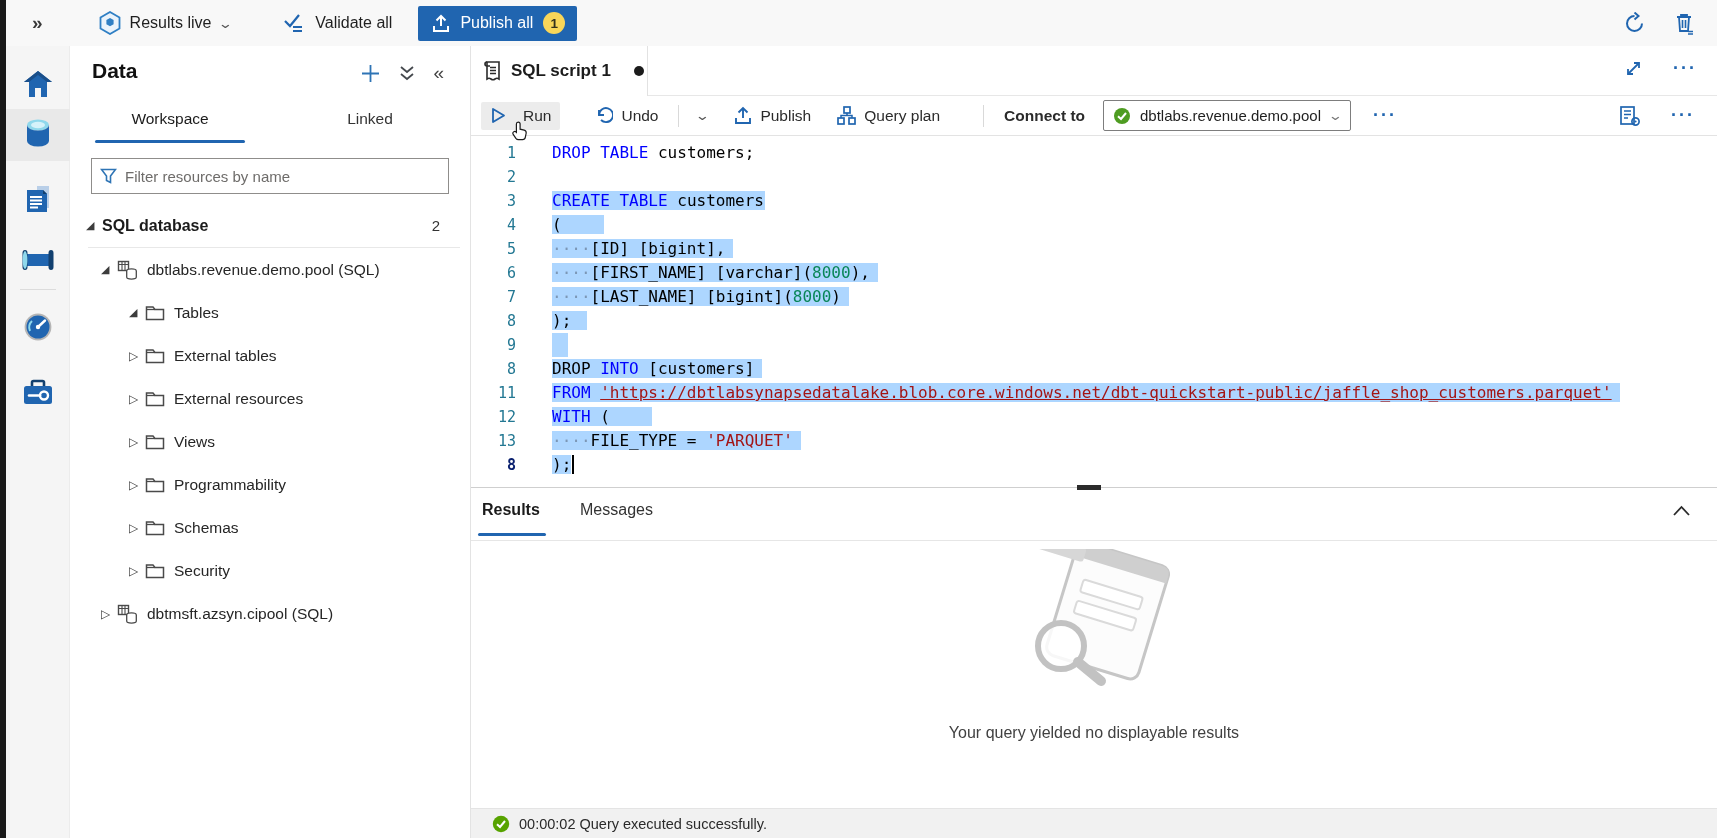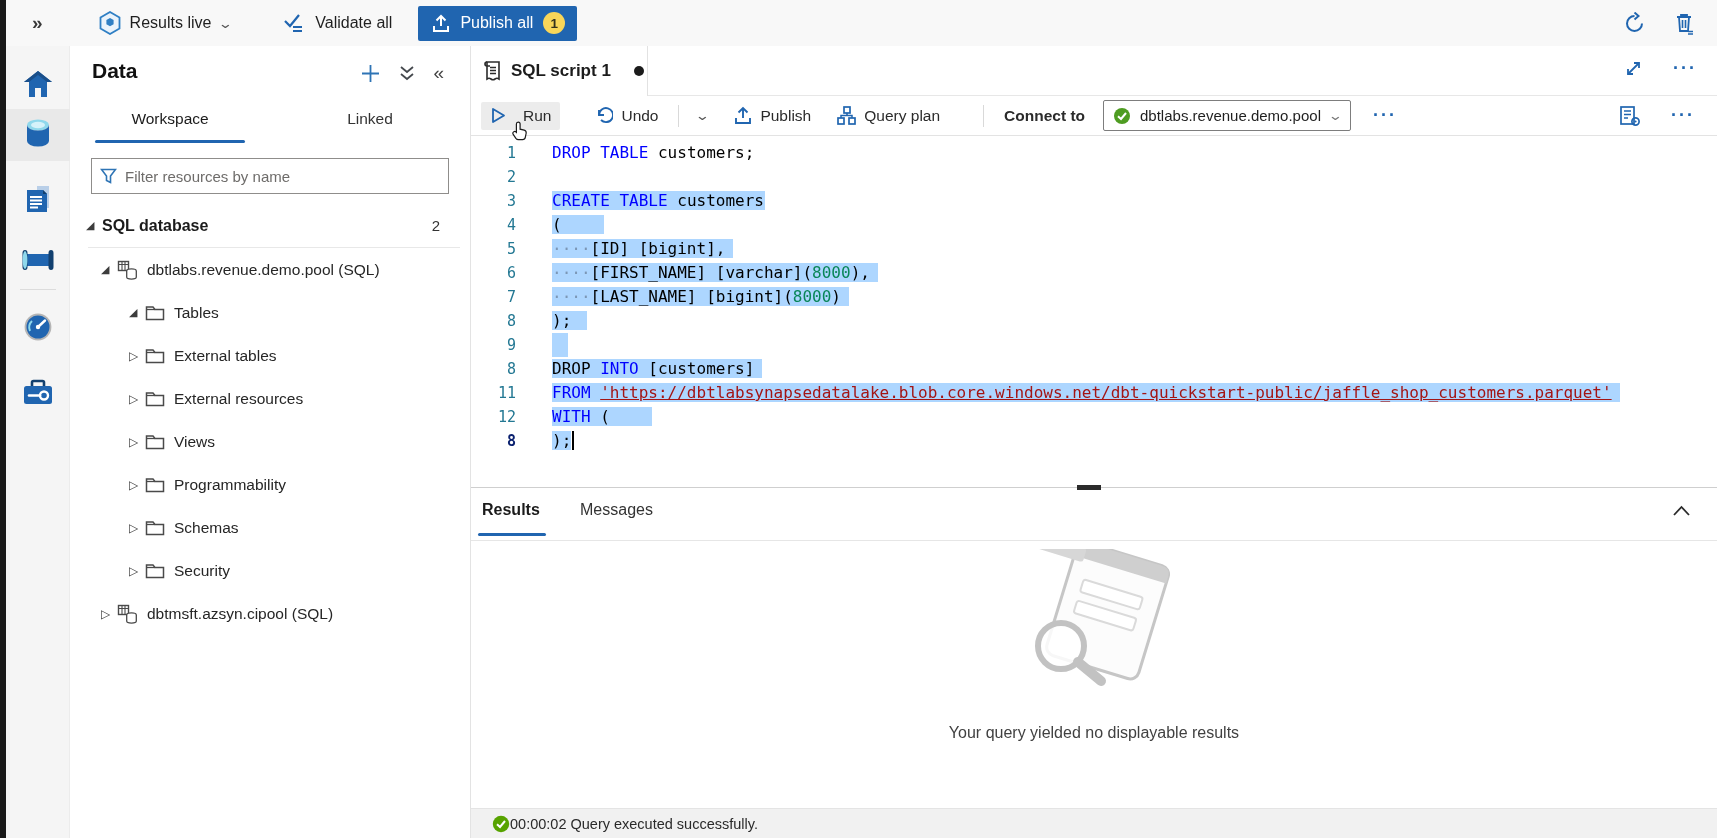--- a/index.html
+++ b/index.html
@@ -104,21 +104,21 @@
   .res-tab { position:absolute; top:12px; font-size:16px; color:#333; cursor:pointer; }
   .res-tab.active { font-weight:bold; color:#1b1b1b; }
   #res-tab-underline { position:absolute; left:7px; top:44px; width:68px; height:3px; background:#2065b0; border-radius:2px; }
   #res-collapse { position:absolute; right:26px; top:14px; cursor:pointer; }
   #empty-state { position:absolute; left:0; top:60px; width:100%; text-align:center; }
   #empty-title { font-size:20px; font-weight:600; color:#565656; margin-top:32px; }
   #empty-sub { font-size:16px; color:#414141; margin-top:16px; }
 
   
   #status-bar { position:absolute; left:0; bottom:0; width:100%; height:30px; background:#f1f1f1;
-    display:flex; align-items:center; padding-left:21px; border-top:1px solid #e4e4e4; }
+    display:flex; align-items:center; gap:9px; padding-left:21px; border-top:1px solid #e4e4e4; }
   #status-text { font-size:14.5px; color:#2a2a2a; }
 
   
   #mouse-cursor { left:512px; top:121px; z-index:50; pointer-events:none; }
 </style>
 </head>
 <body>
 
 <div class="abs" id="left-strip"></div>
 
@@ -448,20 +448,21 @@
         <div class="cl"><span class="ln">3</span><span class="ct"><span class="sel-bg" style="padding-right: 1px;"><span class="tk-k">CREATE</span><span class="tk-p"> </span><span class="tk-k">TABLE</span><span class="tk-p"> customers</span></span></span></div>
         <div class="cl"><span class="ln">4</span><span class="ct"><span class="sel-bg" style="padding-right: 42px;"><span class="tk-p">(</span></span></span></div>
         <div class="cl"><span class="ln">5</span><span class="ct"><span class="sel-bg" style="padding-right: 8px;"><span class="tk-ws">····</span><span class="tk-p">[ID] [bigint],</span></span></span></div>
         <div class="cl"><span class="ln">6</span><span class="ct"><span class="sel-bg" style="padding-right: 8px;"><span class="tk-ws">····</span><span class="tk-p">[FIRST_NAME] [varchar](</span><span class="tk-n">8000</span><span class="tk-p">),</span></span></span></div>
         <div class="cl"><span class="ln">7</span><span class="ct"><span class="sel-bg" style="padding-right: 8px;"><span class="tk-ws">····</span><span class="tk-p">[LAST_NAME] [bigint](</span><span class="tk-n">8000</span><span class="tk-p">)</span></span></span></div>
         <div class="cl"><span class="ln">8</span><span class="ct"><span class="sel-bg" style="padding-right: 16px;"><span class="tk-p">);</span></span></span></div>
         <div class="cl"><span class="ln">9</span><span class="ct"><span class="sel-bg" style="display: inline-block; width: 16px; height: 24px; vertical-align: top;"></span></span></div>
         <div class="cl"><span class="ln">8</span><span class="ct"><span class="sel-bg" style="padding-right: 8px;"><span class="tk-p">DROP </span><span class="tk-k">INTO</span><span class="tk-p"> [customers]</span></span></span></div>
         <div class="cl"><span class="ln">11</span><span class="ct"><span class="sel-bg" style="padding-right: 8px;"><span class="tk-k">FROM</span><span class="tk-p"> </span><span class="tk-su">'https://dbtlabsynapsedatalake.blob.core.windows.net/dbt-quickstart-public/jaffle_shop_customers.parquet'</span></span></span></div>
         <div class="cl"><span class="ln">12</span><span class="ct"><span class="sel-bg" style="padding-right: 42px;"><span class="tk-k">WITH</span><span class="tk-p"> (</span></span></span></div>
+        <div class="cl"><span class="ln">13</span><span class="ct"><span class="sel-bg" style="padding-right: 8px;"><span class="tk-ws">····</span><span class="tk-p">FILE_TYPE = </span><span class="tk-s">'PARQUET'</span></span></span></div>
         <div class="cl"><span class="ln cur">8</span><span class="ct"><span class="sel-bg" style="padding-right: 0px;"><span class="tk-p">);</span></span><span class="caret"></span></span></div>
       </div>
 
   </div>
 
   <div id="ed-split">
     <div id="split-handle"></div>
   </div>
 
   <div id="results">

